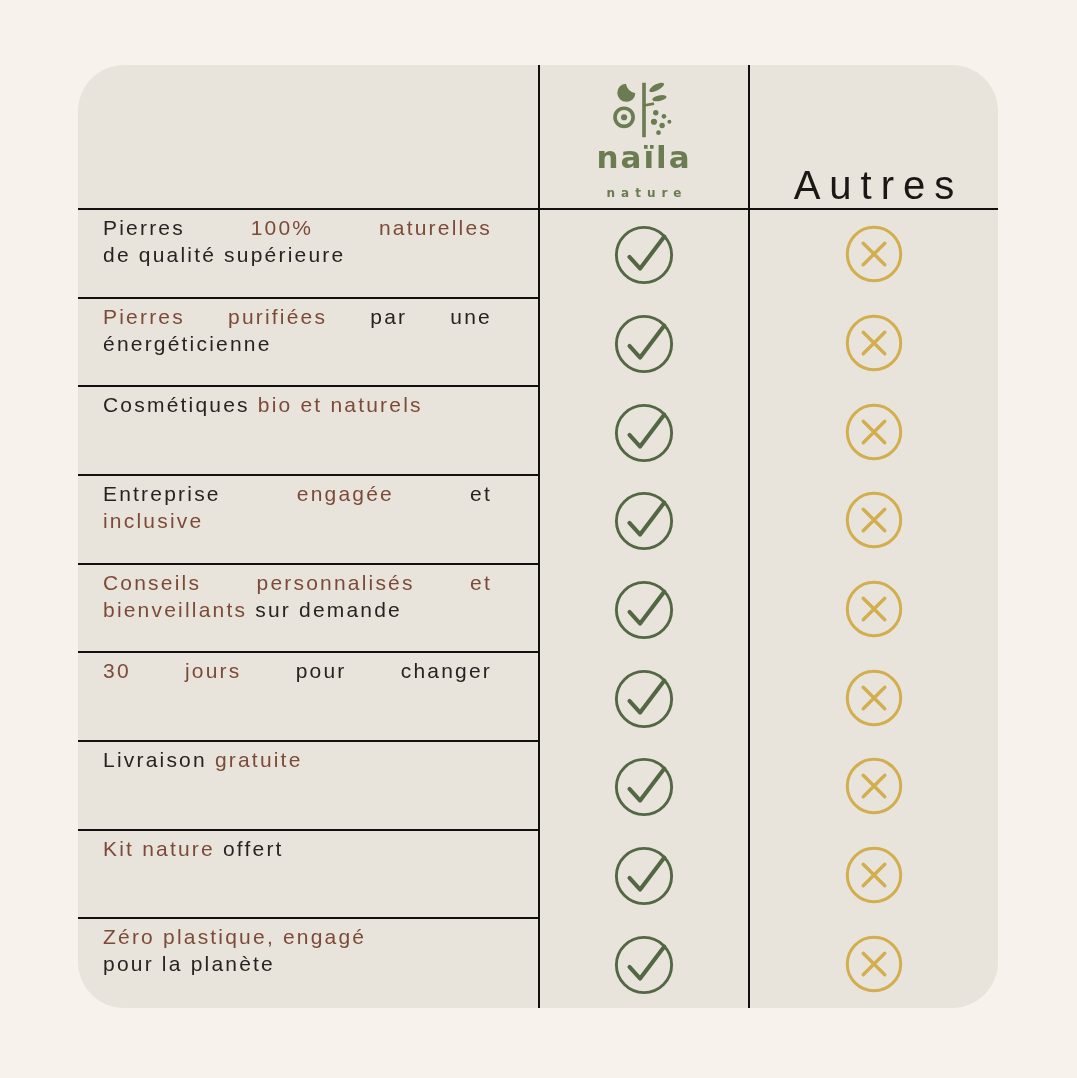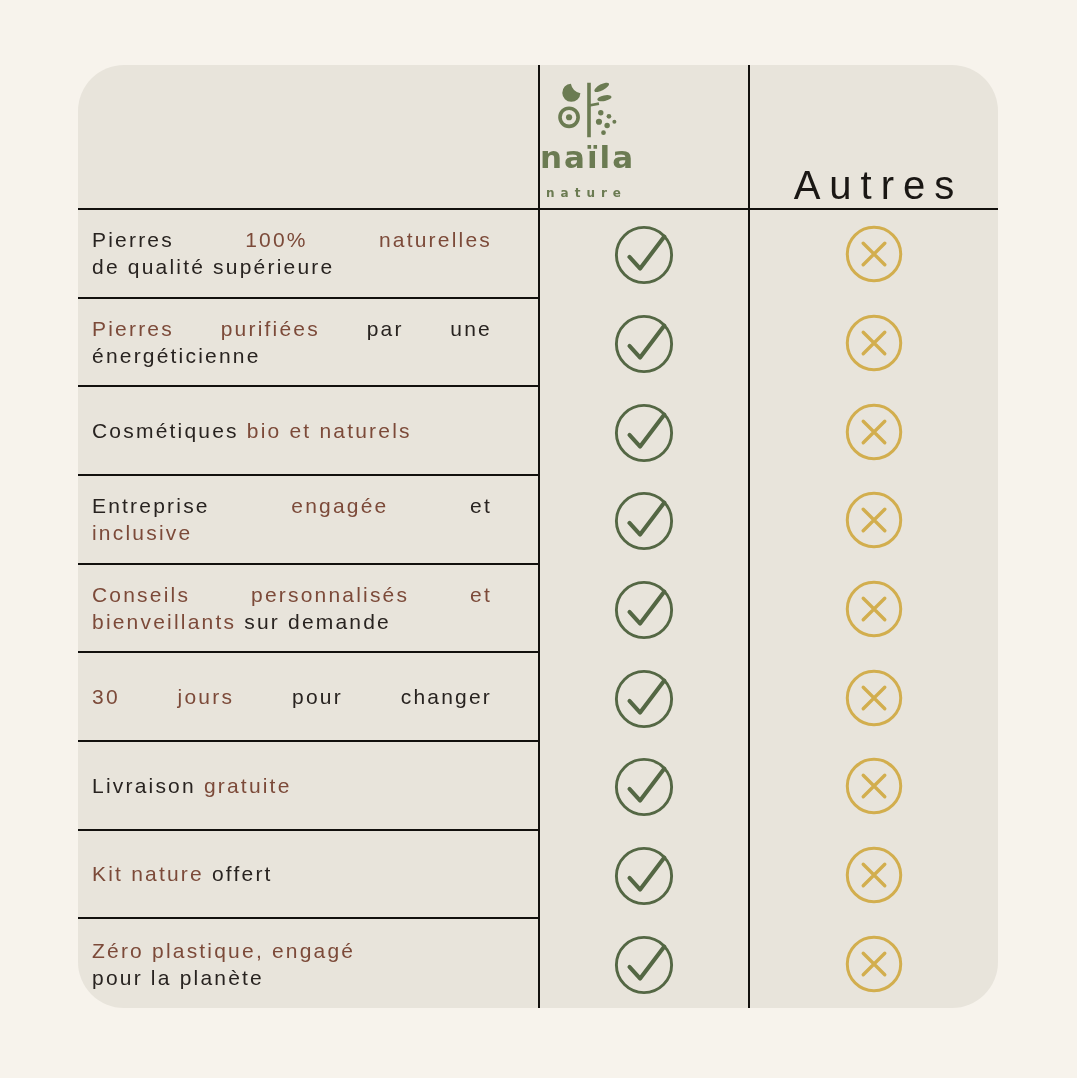--- a/index.html
+++ b/index.html
@@ -30,21 +30,21 @@
     grid-template-columns:460px 210px 250px;
     grid-template-rows:145px repeat(9, 1fr);
   }
   .cell{min-width:0;min-height:0;}
   
   .brand-col{border-left:2px solid var(--line);}
   .autres-col{border-left:2px solid var(--line);}
   
   .head{border-bottom:2px solid var(--line);}
   .brand-head{
-    display:flex;flex-direction:column;align-items:flex-start;justify-content:center;
+    display:flex;flex-direction:column;align-items:center;justify-content:center;
     padding-top:8px;
   }
   .brand-name{
     font-family:"DejaVu Sans", sans-serif;
     font-weight:700;
     font-size:31px;
     letter-spacing:2px;
     color:var(--brand-green);
     line-height:1.05;
     margin-top:2px;
@@ -62,22 +62,22 @@
     display:flex;align-items:flex-end;justify-content:center;
   }
   .autres-label{
     font-size:40px;
     letter-spacing:9px;
     color:#1a1714;
     text-indent:9px; 
   }
   
   .feature-cell{
-    display:flex;flex-direction:column;justify-content:center;
-    padding:4px 46px 4px 14px;
+    display:flex;flex-direction:column;
+    padding:4px 46px 4px 25px;
     border-bottom:2px solid var(--line);
   }
   .feature-cell.last{border-bottom:none;}
   .line{
     font-size:21px;
     line-height:27px;
     letter-spacing:2.2px;
     white-space:nowrap;
   }
   .line.just{

